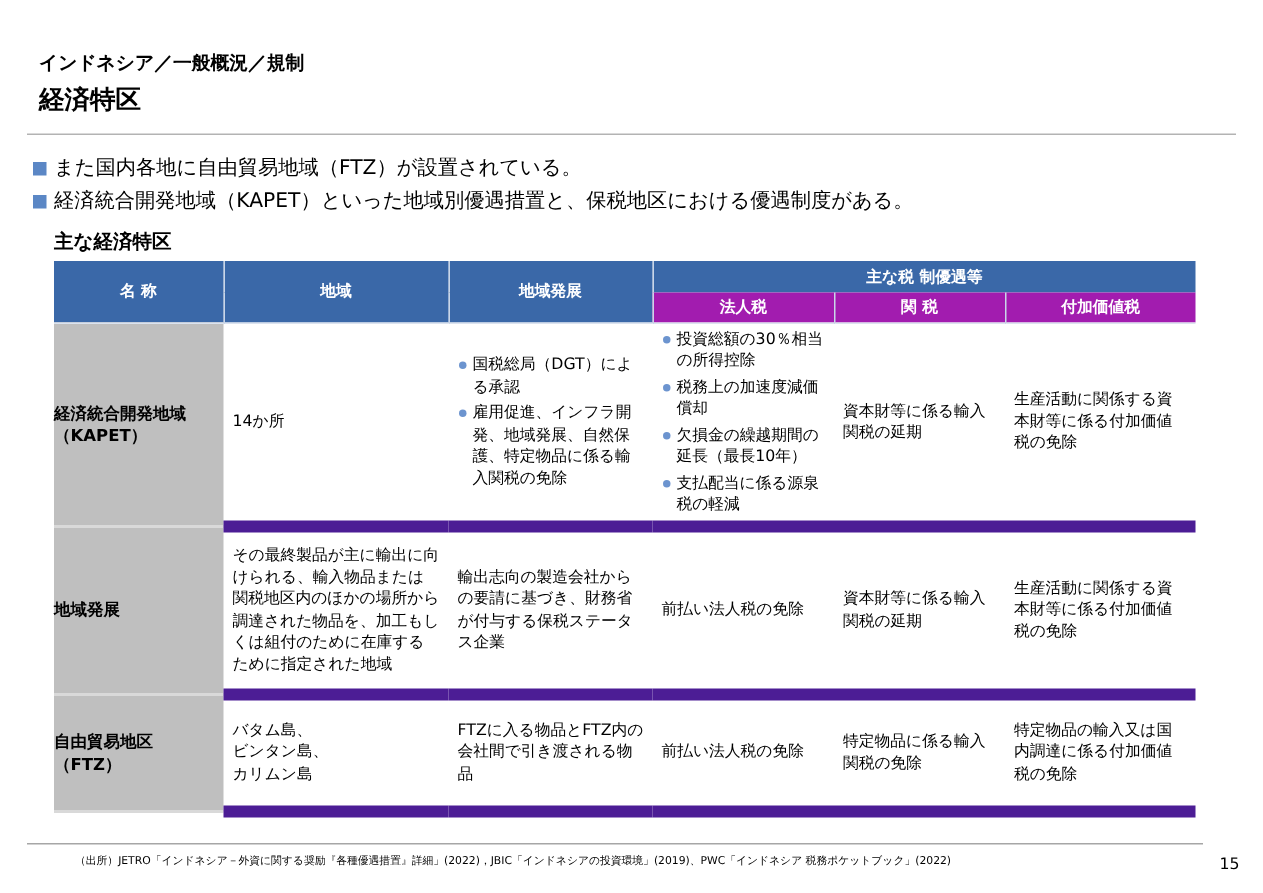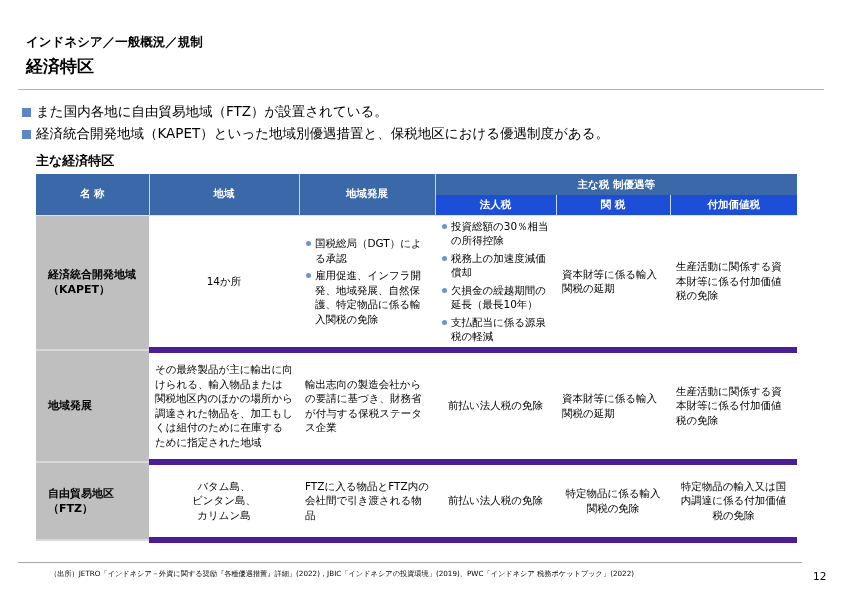--- a/index.html
+++ b/index.html
@@ -13,25 +13,25 @@
     .bullets { position: absolute; left: 22px; top: 101px; }
     .bullet { display: flex; align-items: center; font-size: 13.5px; height: 22px; white-space: nowrap; }
     .bullet .sq { display: inline-block; width: 9px; height: 9px; background: #5b87c5; margin-right: 5px; }
 
     .table-title { position: absolute; left: 36px; top: 152px; font-size: 13px; font-weight: bold; }
 
     .grid { position: absolute; left: 36px; top: 174px; width: 761px; }
     table { border-collapse: collapse; width: 761px; table-layout: fixed; }
     th { color: #fff; font-weight: bold; font-size: 10.5px; text-align: center; vertical-align: middle; }
     th.dark { background: #3a68a8; }
-    th.light { background: #1d4ed8; }
+    th.light { background: #a21caf; }
     th.bl { border-left: 1px solid #c9d6e8; }
-    td { font-size: 10.5px; line-height: 14.5px; vertical-align: middle; border-bottom: 6px solid #4c1d95; padding: 0 6px; }
-    td.name { background: #bfbfbf; font-weight: bold; font-size: 11px; line-height: 15px; padding-left: 12px; border-bottom: 2px solid #d9d9d9; }
-    td.c { text-align: center; }
+    td { font-size: 10.5px; line-height: 14.5px; vertical-align: middle; border-bottom: 8px solid #4c1d95; padding: 0 6px; }
+    td.name { background: #bfbfbf; font-weight: bold; font-size: 11px; line-height: 15px; padding-left: 0; border-bottom: 2px solid #d9d9d9; }
+    td.c { text-align: left; }
     tr.r1 td { border-top: 1px solid #dbe3ef; }
 
     ul.dots { list-style: none; }
     ul.dots li { position: relative; padding-left: 10px; margin: 3px 0; }
     ul.dots li::before { content: ""; position: absolute; left: 1px; top: 5px; width: 5px; height: 5px; border-radius: 50%; background: #6c94cf; }
 
     .foot-rule { position: absolute; left: 18px; top: 562px; width: 784px; height: 1px; background: #a6a6a6; }
     .source { position: absolute; left: 24px; top: 569px; font-size: 7.2px; white-space: nowrap; margin-left: 26px; }
     .page-num { position: absolute; left: 813px; top: 570px; font-size: 10.5px; }
   </style>
@@ -125,13 +125,13 @@
       <td class="c">前払い法人税の免除</td>
       <td class="c">特定物品に係る輸入関税の免除</td>
       <td class="c">特定物品の輸入又は国内調達に係る付加価値税の免除</td>
     </tr>
   </tbody>
     </table>
 </div>
 
 <div class="foot-rule"></div>
 <div class="source">（出所）JETRO「インドネシア－外資に関する奨励『各種優遇措置』詳細」(2022)，JBIC「インドネシアの投資環境」(2019)、PWC「インドネシア 税務ポケットブック」(2022)</div>
-<div class="page-num">12</div>
+<div class="page-num">15</div>
 
 </body></html>

